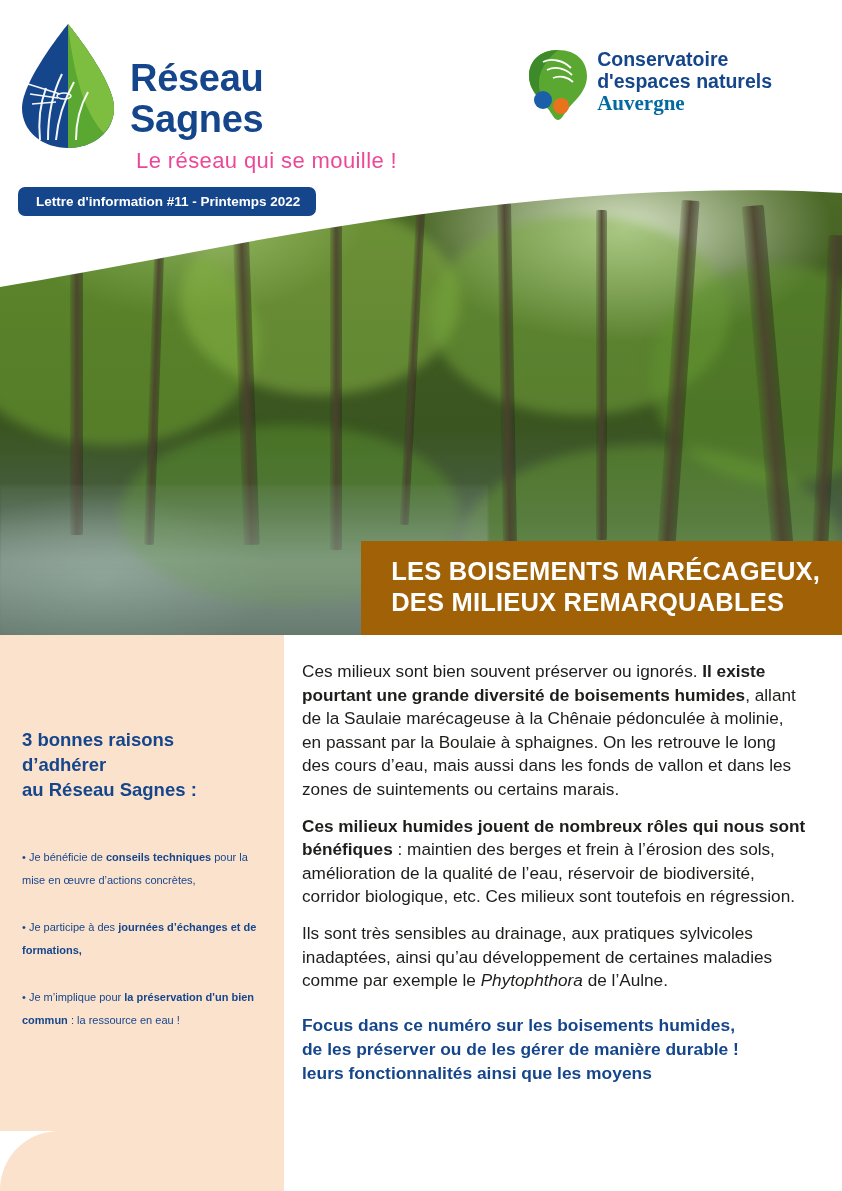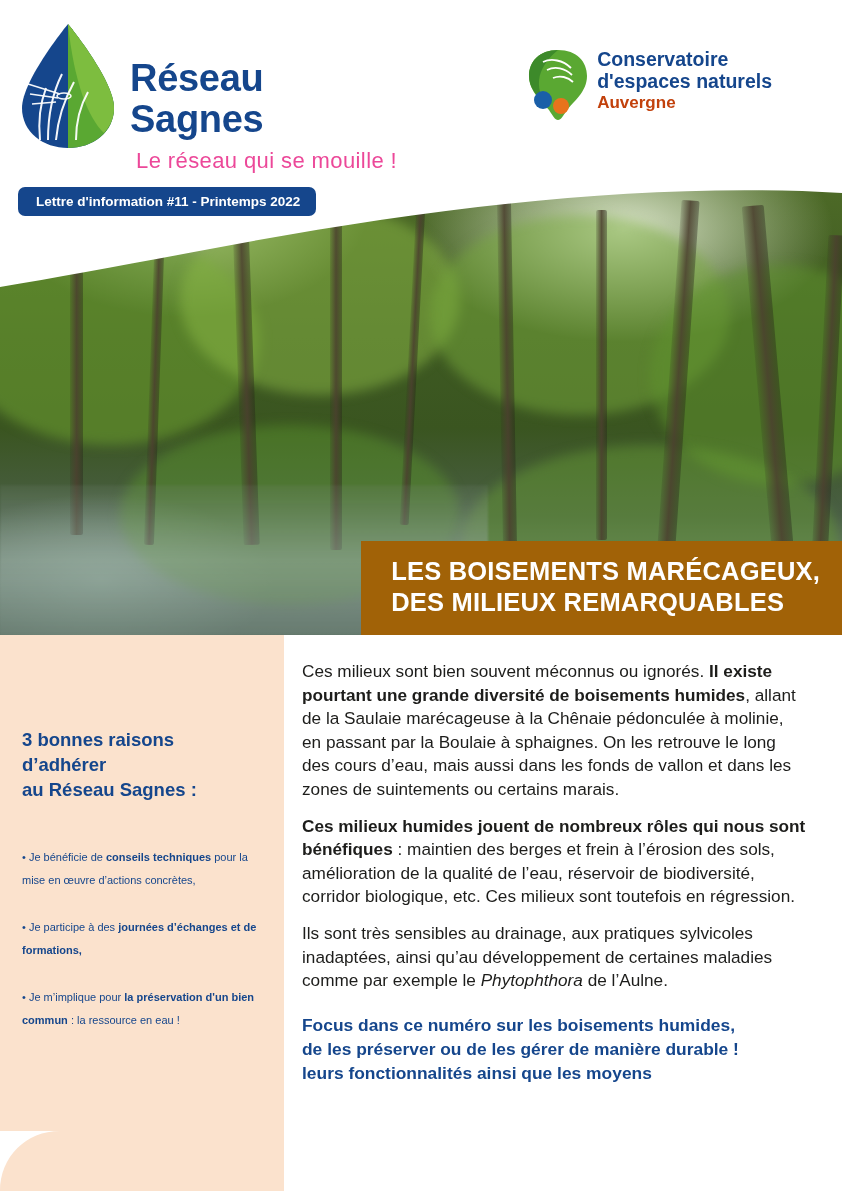--- a/index.html
+++ b/index.html
@@ -66,21 +66,21 @@
     align-items: flex-start;
   }
   .cen-mark { width: 62px; height: 74px; }
   .cen-words {
     margin-left: 8px;
     color: #15468c;
     font-weight: bold;
     font-size: 19.5px;
     line-height: 22px;
   }
-  .cen-words .auvergne { color: #c2410c; font-size: 17px; }
+  .cen-words .auvergne { color: #0369a1; font-size: 21px; font-family: Liberation Serif, serif; }
 
   
   .hero {
     position: relative;
     height: 460px;
     overflow: hidden;
     background: #2b3f1c;
   }
   .hero-photo {
     position: absolute;
@@ -314,21 +314,21 @@
     </div>
 
     <svg class="corner-round" viewBox="0 0 284 60" preserveAspectRatio="none">
       <path d="M0 60 L0 0 L284 0 L284 60 Z" fill="#fbe2cd"></path>
       <path d="M0 60 C0 26 26 0 60 0 L0 0 Z" fill="#ffffff"></path>
     </svg>
   </div>
 
   <div class="right-col">
     <p class="rc-p">
-      <span>Ces milieux sont bien souvent méconnus ou ignorés. </span><b>Il existe pourtant  une grande diversité de boisements humides</b><span>, allant de la Saulaie marécageuse à la Chênaie pédonculée à molinie, en passant par la Boulaie à sphaignes. On les retrouve le long des cours d’eau, mais aussi dans les fonds de vallon et dans les zones de suintements ou certains marais.</span>
+      <span>Ces milieux sont bien souvent préserver ou ignorés. </span><b>Il existe pourtant  une grande diversité de boisements humides</b><span>, allant de la Saulaie marécageuse à la Chênaie pédonculée à molinie, en passant par la Boulaie à sphaignes. On les retrouve le long des cours d’eau, mais aussi dans les fonds de vallon et dans les zones de suintements ou certains marais.</span>
     </p>
 
     <p class="rc-p">
       <b>Ces milieux humides jouent de nombreux rôles qui nous sont bénéfiques</b><span> : maintien des berges et frein à l’érosion des sols, amélioration de la qualité de l’eau, réservoir de biodiversité, corridor biologique, etc.</span>
       <span>Ces milieux sont toutefois en régression.</span>
     </p>
 
     <p class="rc-p">
       <span>Ils sont très sensibles au drainage, aux pratiques sylvicoles inadaptées, ainsi qu’au développement de certaines maladies comme par exemple le </span><i>Phytophthora</i><span> de l’Aulne.</span>
     </p>

